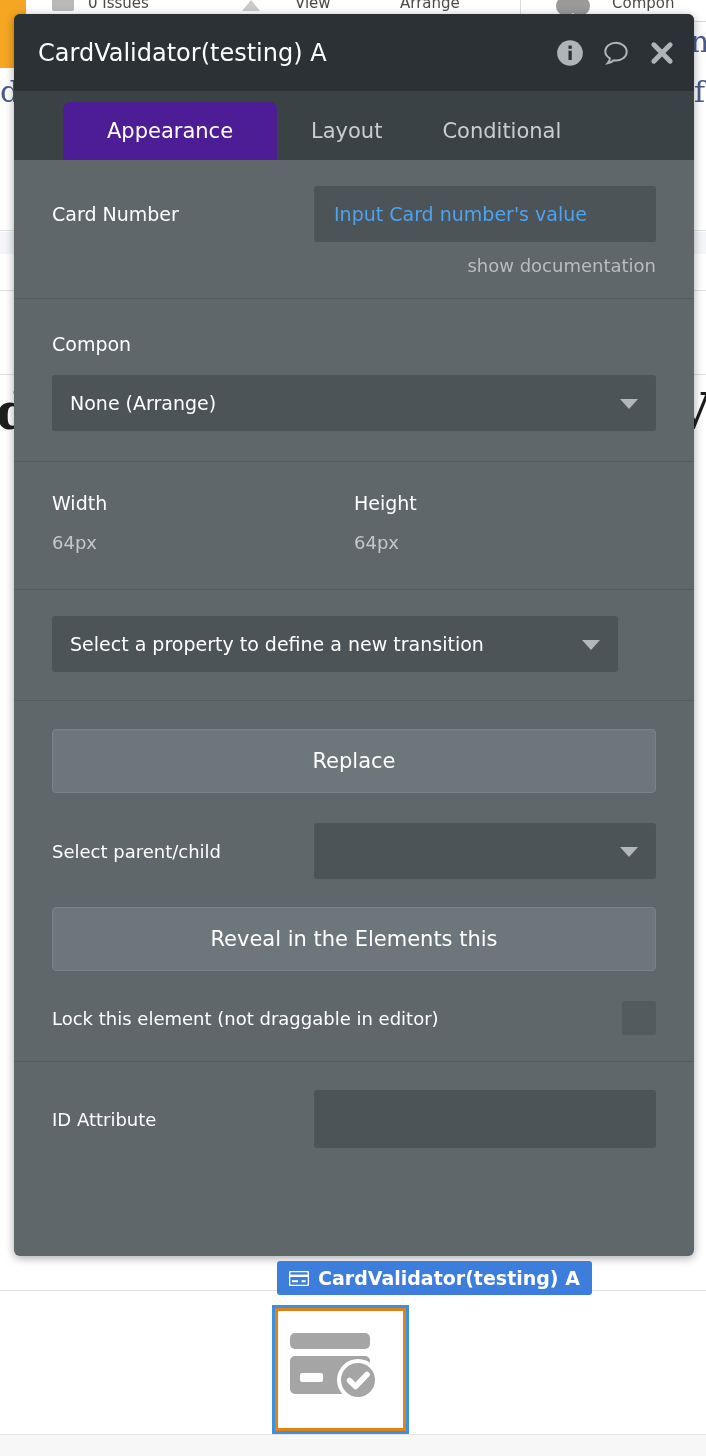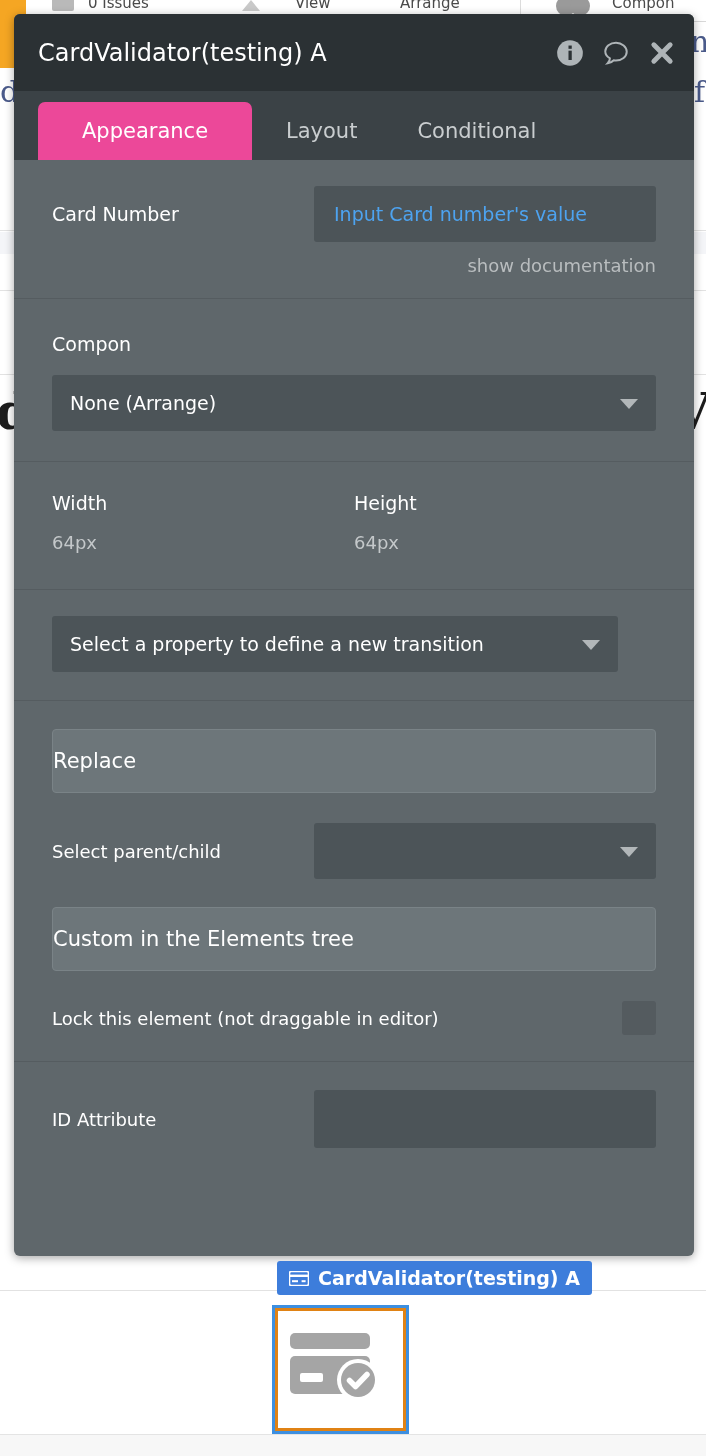--- a/index.html
+++ b/index.html
@@ -77,22 +77,22 @@
   .tabbar {
     position: relative; height: 69px; background: #3b4246;
     display: flex; align-items: flex-end; padding-left: 24px;
   }
   .tab {
     height: 58px; display: flex; align-items: center; justify-content: center;
     color: #c9cdcf; font-size: 21px; padding: 0 26px; white-space: nowrap;
     cursor: pointer;
   }
   .tab.active {
-    background: #ec4899; color: #ffffff;
-    border-radius: 7px 7px 0 0; min-width: 214px;
+    background: #4c1d95; color: #ffffff;
+    border-radius: 7px 7px 0 0; min-width: 214px; margin-left: 25px;
   }
 
   .body { position: relative; }
   .section { position: relative; padding: 0 38px; }
   .divider { height: 1px; background: #555c60; margin: 0; }
 
   .row { display: flex; align-items: center; }
   .label { color: #ffffff; font-size: 19px; white-space: nowrap; }
   .label-sm { color: #ffffff; font-size: 18px; white-space: nowrap; }
   .value-muted { color: #c4c8ca; font-size: 18px; }
@@ -114,21 +114,21 @@
   }
   .caret {
     position: absolute; right: 18px; top: 50%; margin-top: -4px;
     width: 0; height: 0;
     border-left: 9px solid transparent; border-right: 9px solid transparent;
     border-top: 10px solid #b2b7b9;
   }
 
   .btn {
     background: #6d767a; border: 1px solid #7a8387; border-radius: 4px;
-    height: 64px; display: flex; align-items: center; 
+    height: 64px; display: flex; align-items: center; justify-content: center;
     color: #ffffff; font-size: 21px; cursor: pointer; white-space: nowrap;
   }
 
   .checkbox {
     width: 34px; height: 34px; background: #545b5f; border-radius: 3px;
     cursor: pointer; flex: 0 0 auto;
   }
 
   .text-input {
     background: #4c5458; border-radius: 3px; height: 58px;
@@ -273,21 +273,21 @@
 
         <div class="row" style="margin-top:30px;">
           <div class="label-sm" style="width:262px;">Select parent/child</div>
           <div class="select" style="flex:1;">
             <span></span>
             <span class="caret"></span>
           </div>
         </div>
 
         <div class="btn" style="margin-top:28px;">
-          <span>Custom in the Elements tree</span>
+          <span>Reveal in the Elements this</span>
         </div>
 
         <div class="row" style="margin-top:30px;">
           <div class="label-sm" style="flex:1;">Lock this element (not draggable in editor)</div>
           <div class="checkbox"></div>
         </div>
       </div>
 
       <div class="divider"></div>
 

